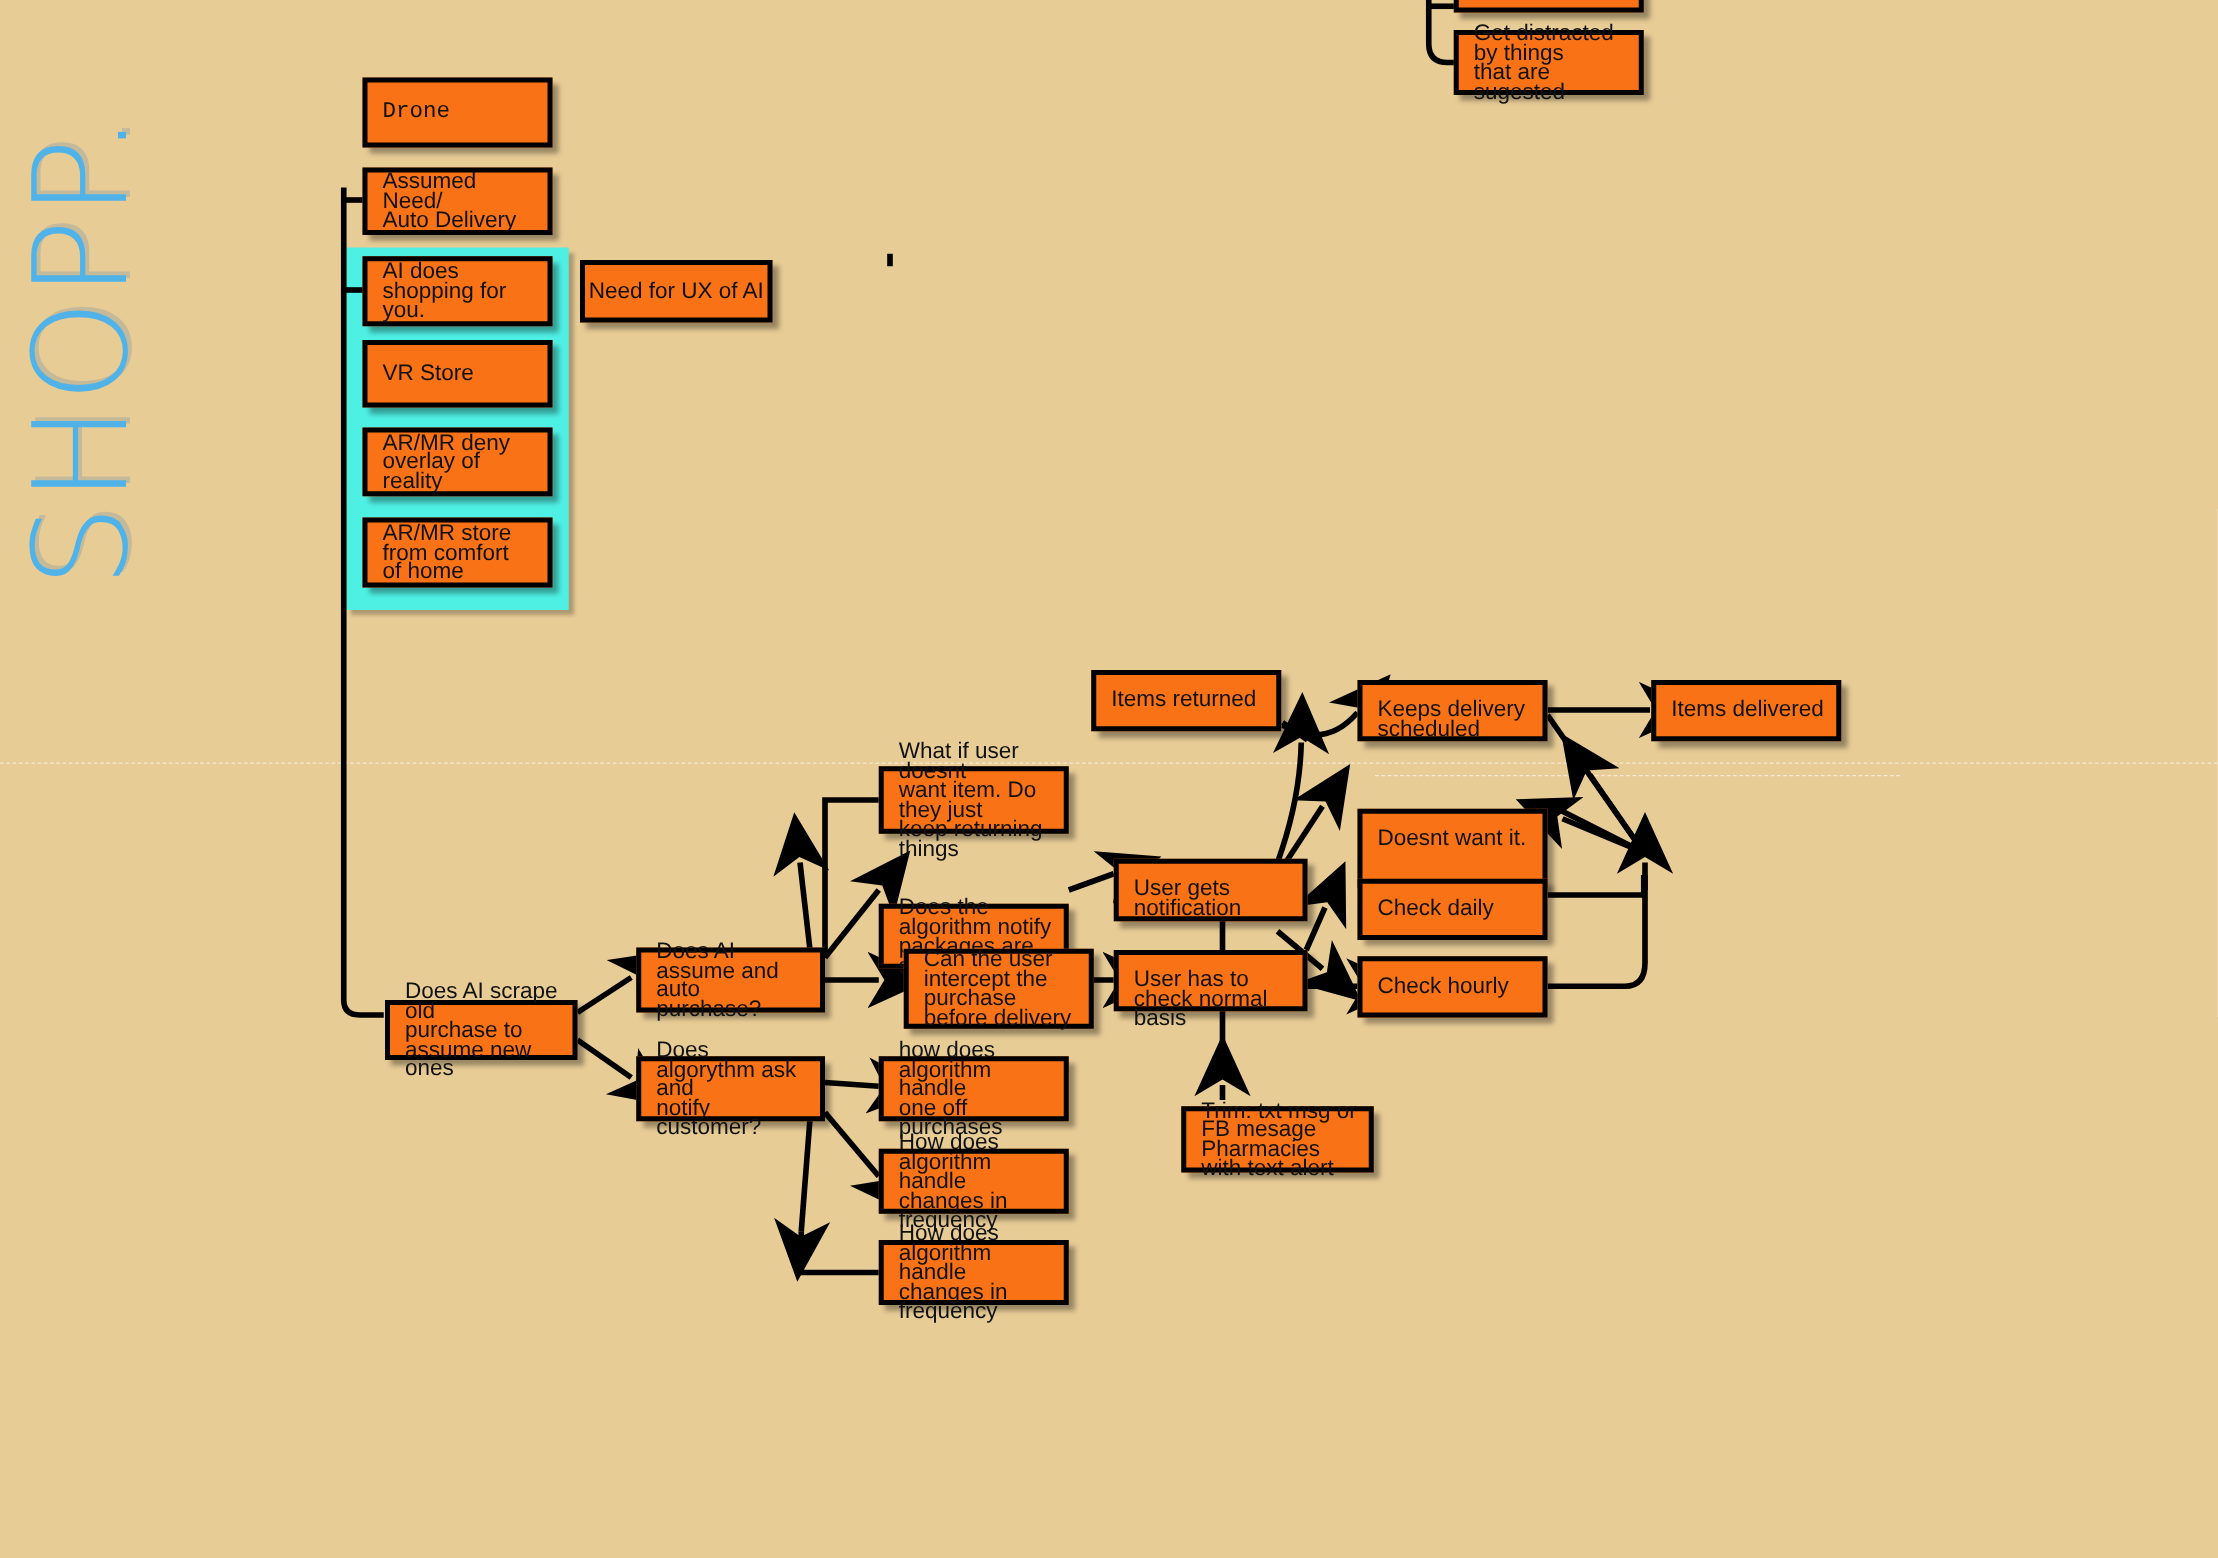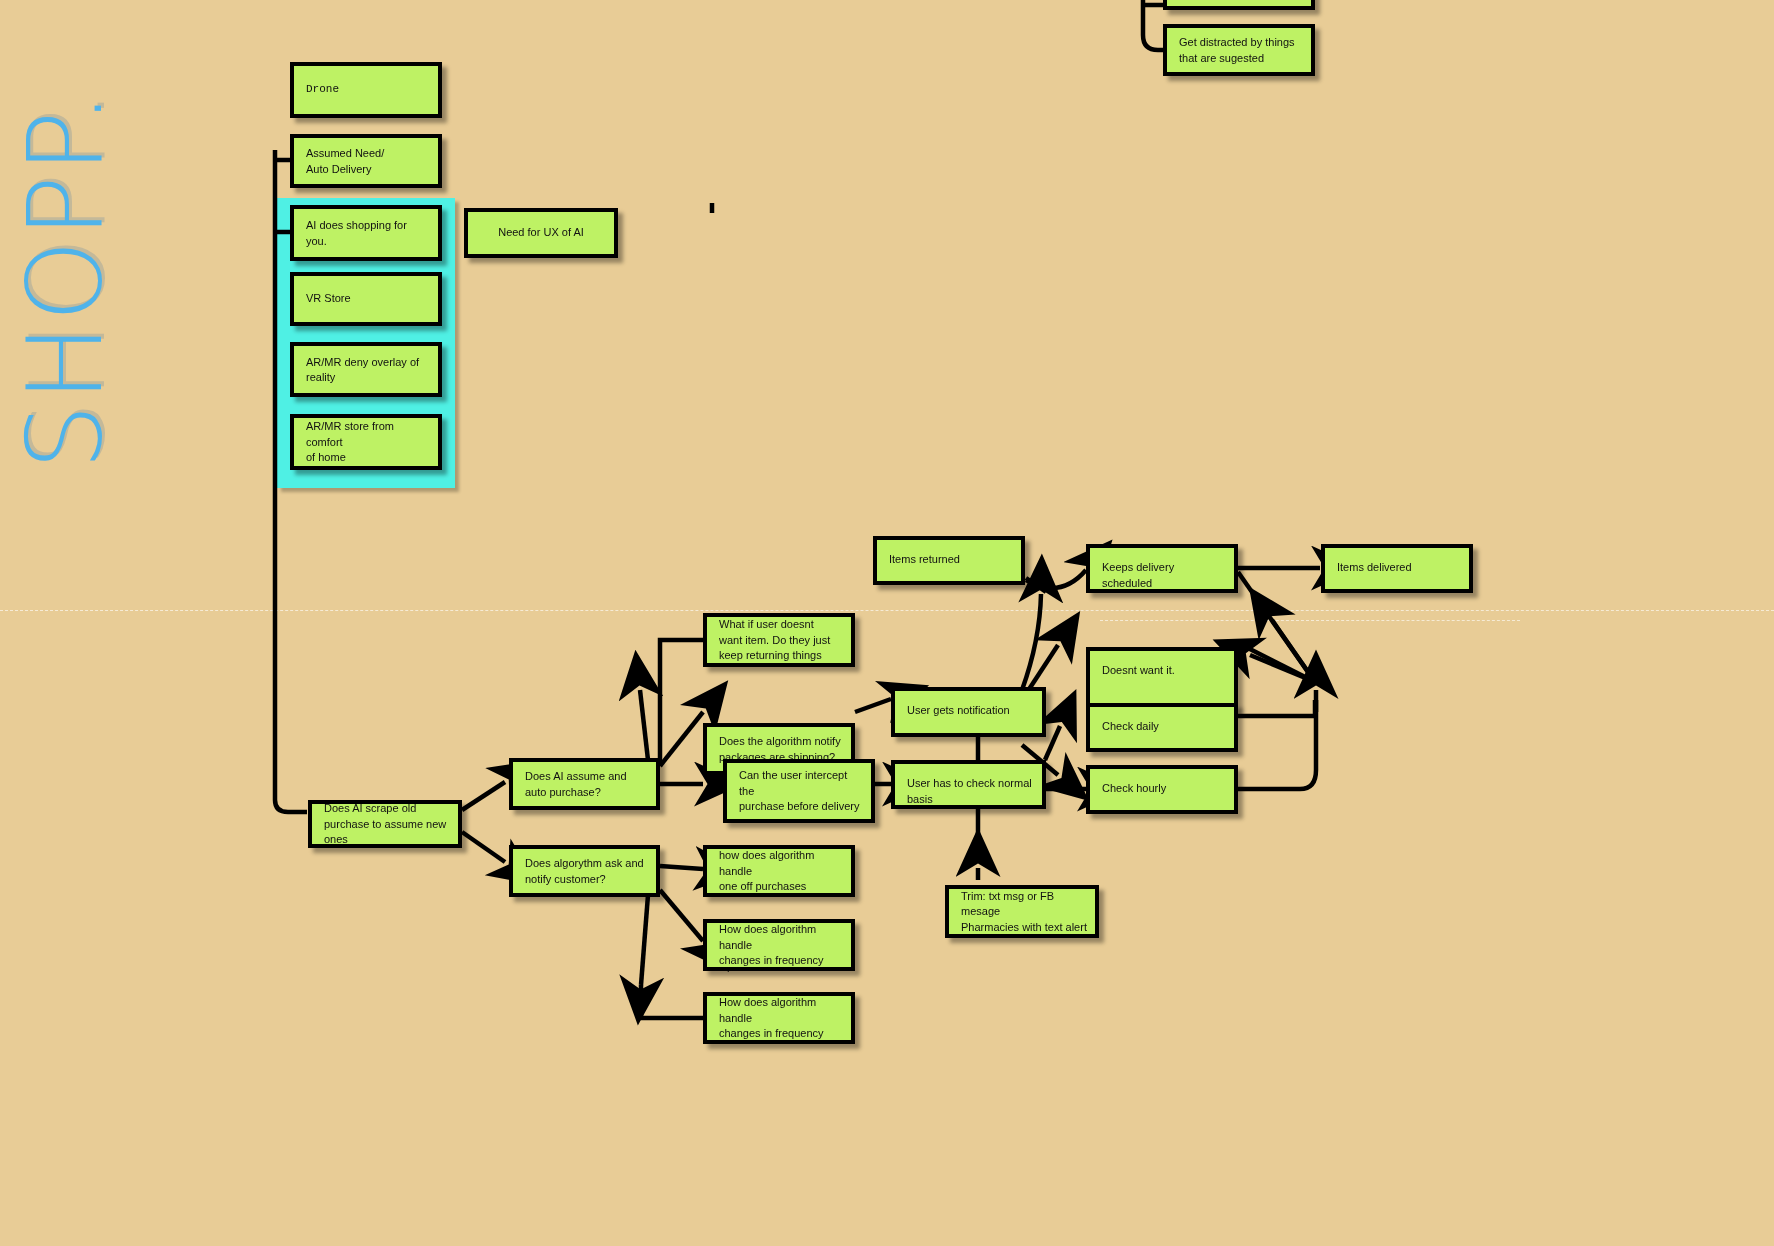--- a/index.html
+++ b/index.html
@@ -39,25 +39,25 @@
   
   #edges {
     position: absolute;
     left: 0; top: 0;
     width: 1774px;
     height: 1246px;
   }
   
   .node {
     position: absolute;
-    background: #bef264;
+    background: #f97316;
     border: 4px solid #000000;
     box-sizing: border-box;
     box-shadow: 5px 5px 4px rgba(0,0,0,0.35);
-    font-size: 11px;
+    font-size: 18px;
     line-height: 15.5px;
     color: #111;
     padding: 0;
   }
   .node .txt {
     position: absolute;
     left: 12px;
     right: 8px;
     top: 12px;
     white-space: pre-line;

